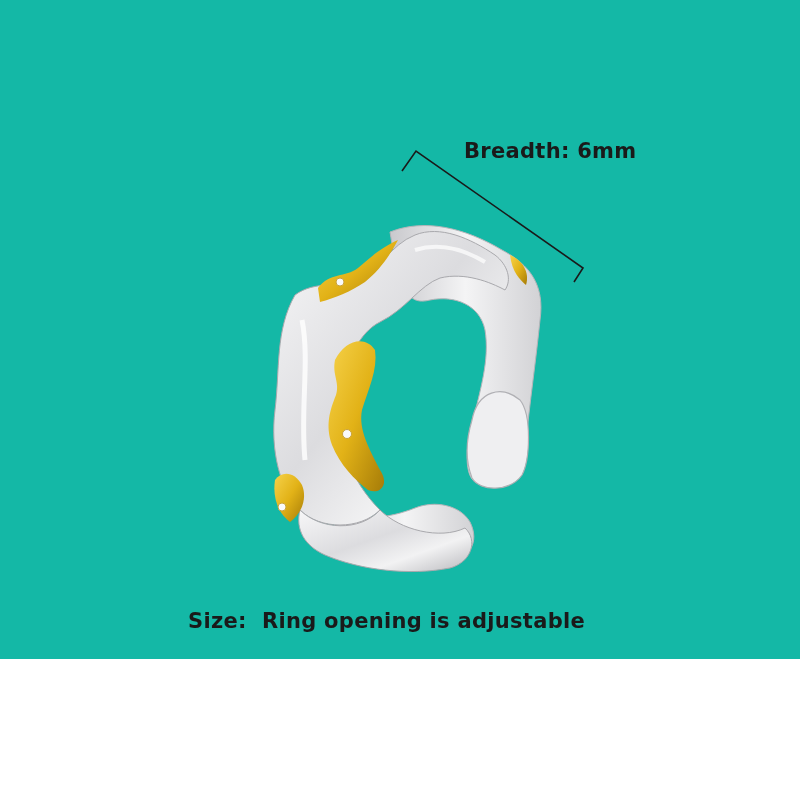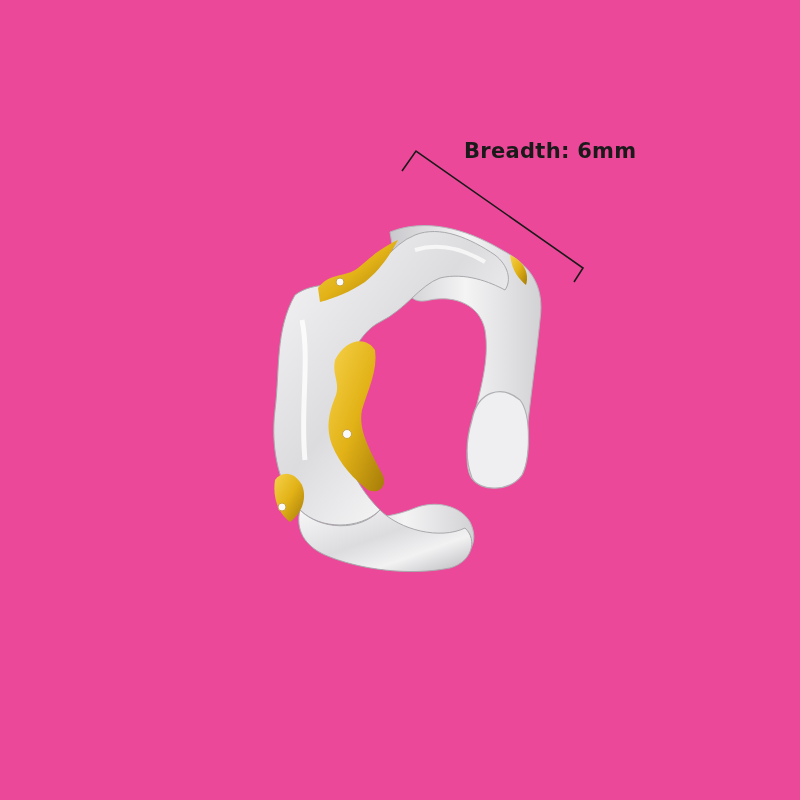--- a/index.html
+++ b/index.html
@@ -3,22 +3,22 @@
   <meta charset="utf-8">
   <style>
     html, body {
       margin: 0;
       padding: 0;
       background: #ffffff;
     }
     .canvas {
       position: relative;
       width: 800px;
-      height: 800px;
-      background: #ec4899;
+      height: 659px;
+      background: #14b8a6;
       overflow: hidden;
       font-family: "DejaVu Sans", "Liberation Sans", sans-serif;
     }
     .label {
       position: absolute;
       color: #1a1a1a;
       font-weight: bold;
       white-space: pre;
       letter-spacing: 0.3px;
     }
@@ -90,14 +90,15 @@
     <path d="M270,45 C282,50 290,62 286,75 C280,70 272,62 270,45 Z" fill="url(#gold)"></path>
 
     <circle cx="100" cy="72" r="4" fill="#fafafa" stroke="#c9a23a" stroke-width="1"></circle>
     <circle cx="107" cy="224" r="4.5" fill="#fafafa" stroke="#c9a23a" stroke-width="1"></circle>
     <circle cx="42" cy="297" r="4" fill="#fafafa" stroke="#c9a23a" stroke-width="1"></circle>
 
     <path d="M62,110 C70,150 60,200 65,250" stroke="#ffffff" stroke-width="5" fill="none" opacity="0.8"></path>
     <path d="M175,40 C200,32 225,40 245,52" stroke="#ffffff" stroke-width="4" fill="none" opacity="0.7"></path>
   </svg>
 
+  <div class="label size-label">Size:  Ring opening is adjustable</div>
 
 </div>
 
 </body></html>

